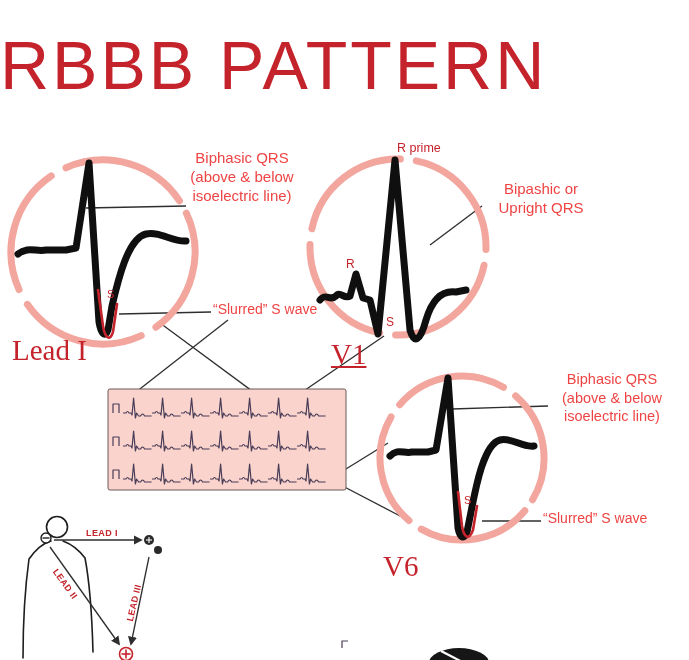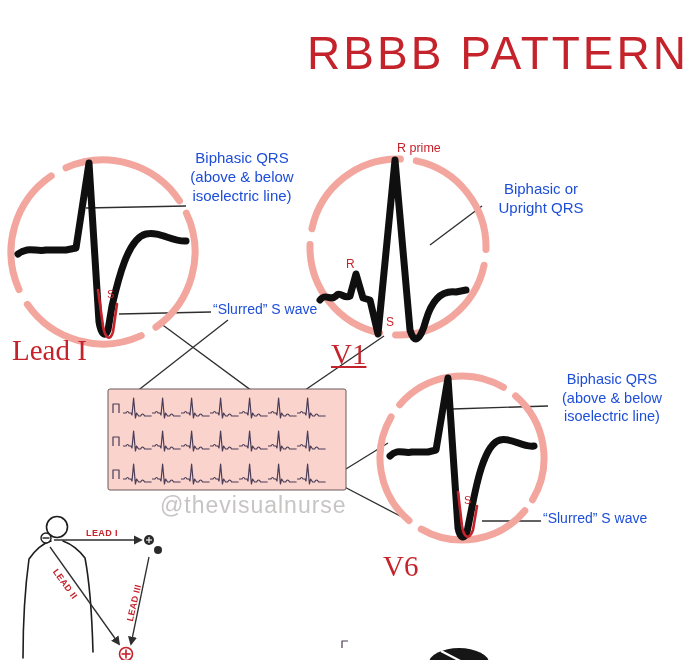--- a/index.html
+++ b/index.html
@@ -9,25 +9,25 @@
     --strip-pink:#f9d3cc;
     --trace-purple:#4a3d57;
   }
   html,body{ background:#fff; }
   body{ width:689px; height:660px; font-family:"Liberation Sans",sans-serif; overflow:hidden; }
   .canvas{ position:relative; width:689px; height:660px; background:#fff; overflow:hidden; }
   .canvas > svg{ position:absolute; left:0; top:0; }
 
   .title{
     position:absolute; top:26px; left:0; width:100%;
-    text-align:right; font-size:46px; font-weight:400; letter-spacing:3px;
+    text-align:left; font-size:68px; font-weight:400; letter-spacing:3px;
     color:var(--accent-red); font-family:"Liberation Sans",sans-serif;
   }
   .ann{
-    position:absolute; font-size:15px; color:#1d4ed8; line-height:1.28;
+    position:absolute; font-size:15px; color:#ef4444; line-height:1.28;
     white-space:pre-line;
   }
   .center{ text-align:center; }
   .lead-label{
     position:absolute; font-family:"Liberation Serif",serif;
     font-size:29px; color:var(--accent-red);
   }
   .marker{ position:absolute; font-size:12px; color:var(--accent-red); }
   .watermark{
     position:absolute; left:160px; top:492px; font-size:23px;
@@ -191,30 +191,29 @@
   <div class="ann center" id="ann-l1-biphasic">Biphasic QRS
 (above &amp; below
 isoelectric line)</div>
   <div class="ann" id="ann-l1-slurred">“Slurred” S wave</div>
   <div class="lead-label" id="lbl-lead1">Lead I</div>
   <div class="marker" id="mk-l1-s">S</div>
 
   <div class="marker" id="mk-v1-rprime">R prime</div>
   <div class="marker" id="mk-v1-r">R</div>
   <div class="marker" id="mk-v1-s">S</div>
-  <div class="ann center" id="ann-v1-qrs">Biphasic or
+  <div class="ann center" id="ann-v1-qrs">Bipashic or
 Upright QRS</div>
   <div class="lead-label" id="lbl-v1">V1</div>
 
   <div class="ann center" id="ann-v6-biphasic">Biphasic QRS
 (above &amp; below
 isoelectric line)</div>
   <div class="ann" id="ann-v6-slurred">“Slurred” S wave</div>
   <div class="marker" id="mk-v6-s">S</div>
   <div class="lead-label" id="lbl-v6">V6</div>
 
-  <div class="watermark">@thevisualnurse</div>
 
   <div class="bodylbl" id="lbl-body-lead1">LEAD I</div>
   <div class="bodylbl" id="lbl-body-lead2">LEAD II</div>
   <div class="bodylbl" id="lbl-body-lead3">LEAD III</div>
 
 </div>
 
 </body></html>

